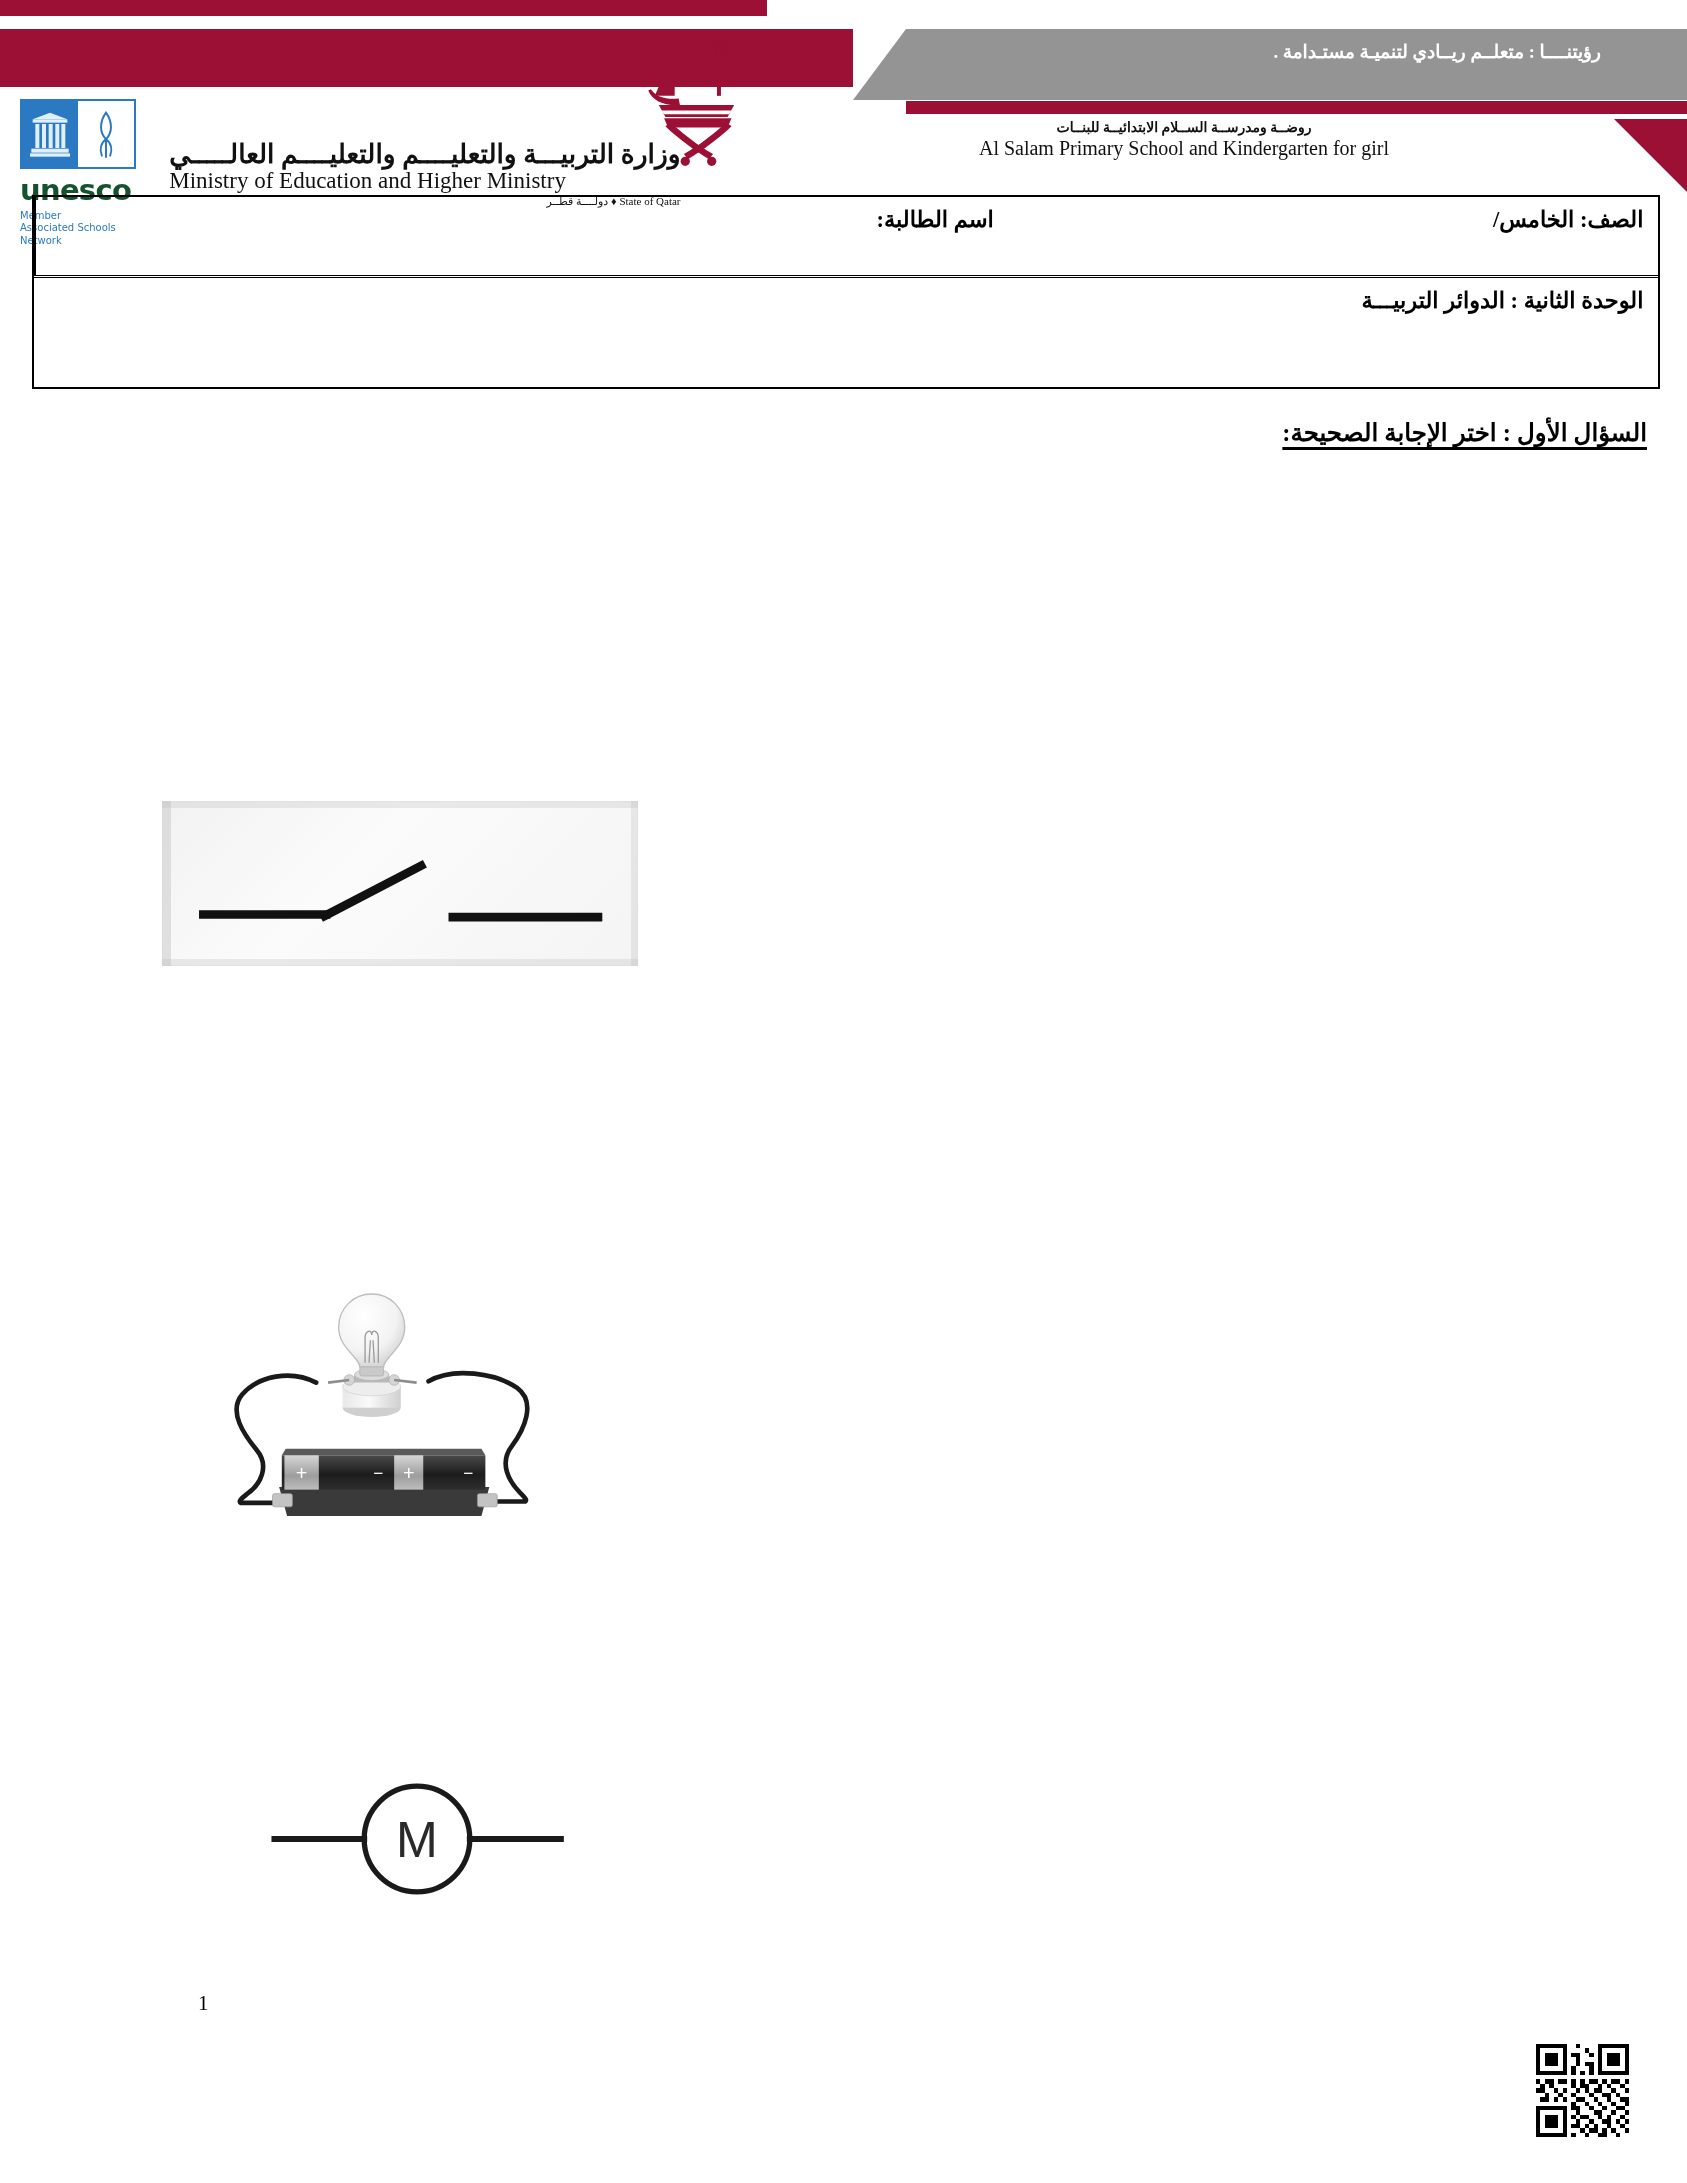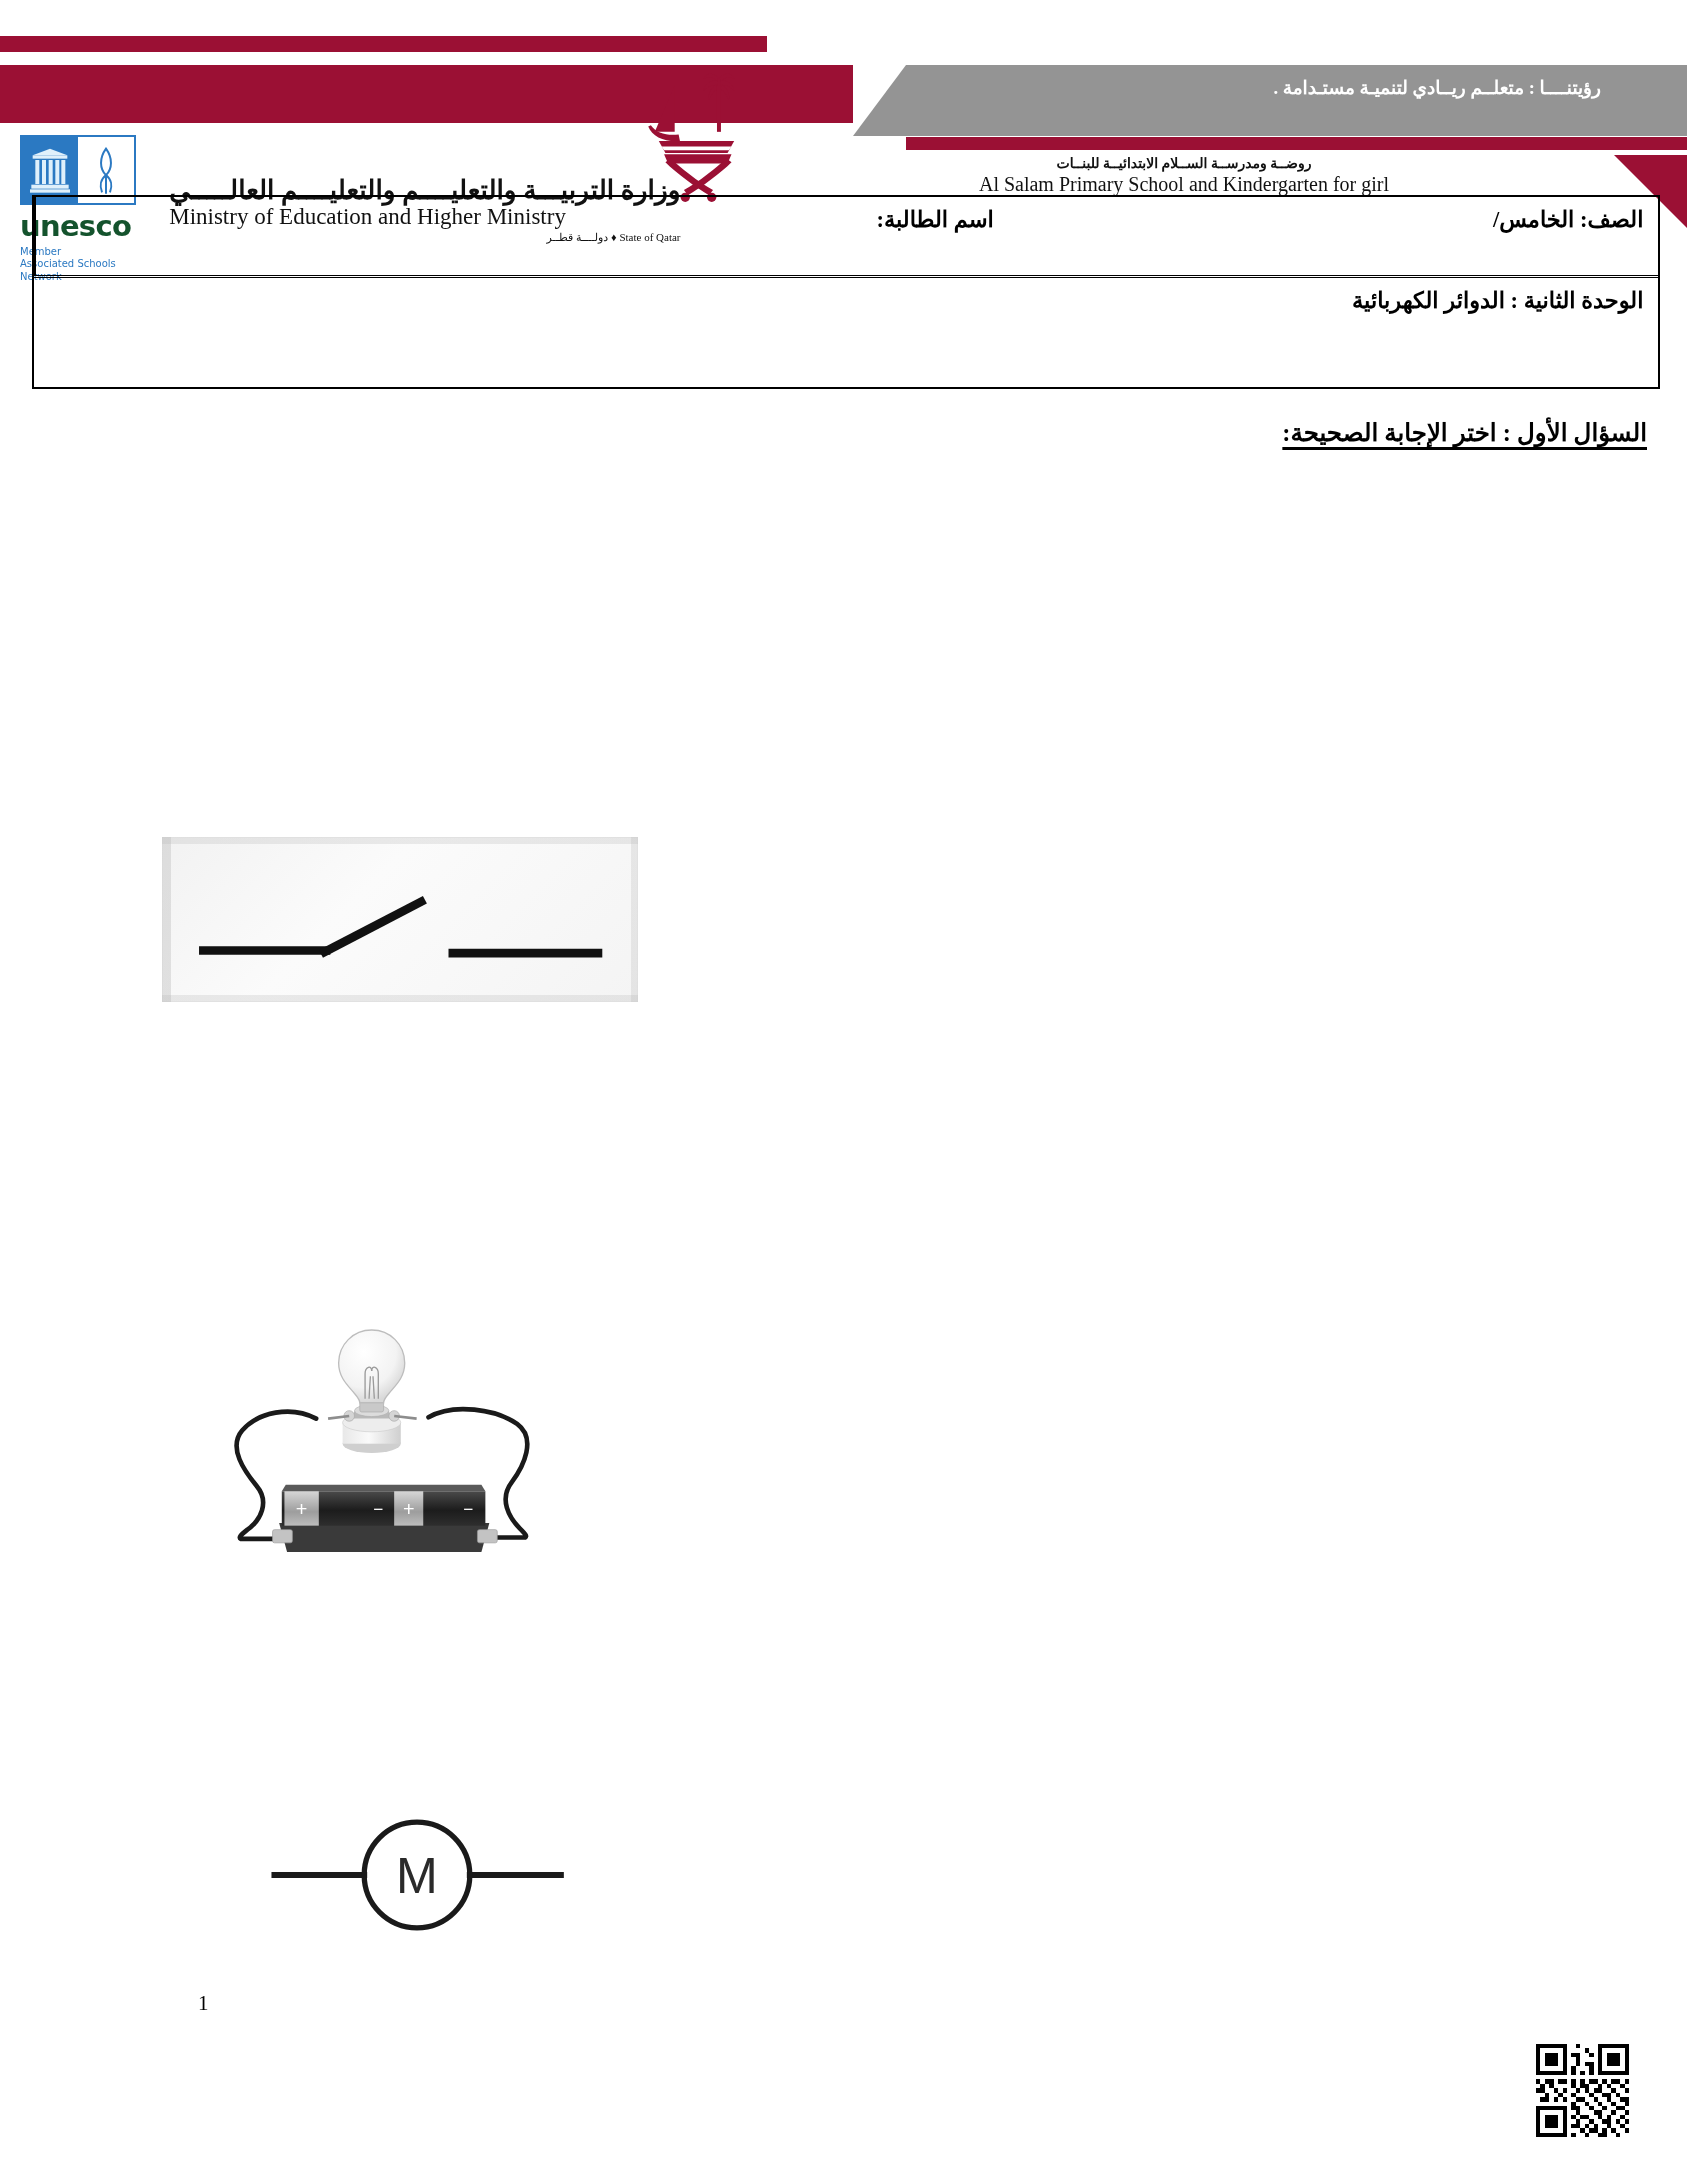--- a/index.html
+++ b/index.html
@@ -12,21 +12,20 @@
     position: relative;
     font-family: "Liberation Serif", "DejaVu Serif", serif;
     overflow: hidden;
   }
 
   
   .header {
     position: relative;
     width: 1687px;
     height: 192px;
-    margin-top: 36px;
   }
   
   .bar-top-left {
     position: absolute;
     left: 0; top: 0;
     width: 767px; height: 16px;
     background: #9b1034;
   }
   
   .bar-main {
@@ -367,21 +366,21 @@
   <div class="info-row">
     <div class="cell cell-grade">
       <span>الصف: الخامس/</span>
     </div>
     <div class="cell cell-name">
       <span>اسم الطالبة:</span>
     </div>
   </div>
   <div class="info-row">
     <div class="cell cell-unit">
-      <div class="unit-title">الوحدة الثانية : الدوائر الكهربائية</div>
+      <div class="unit-title">الوحدة الثانية : الدوائر التربيـــة</div>
     </div>
   </div>
 </div>
 
 <div class="section-title">السؤال الأول : اختر الإجابة الصحيحة:</div>
 
 <div class="question">
 
   <div class="fig-switch">
     <svg width="476" height="165" viewBox="0 0 720 250">

